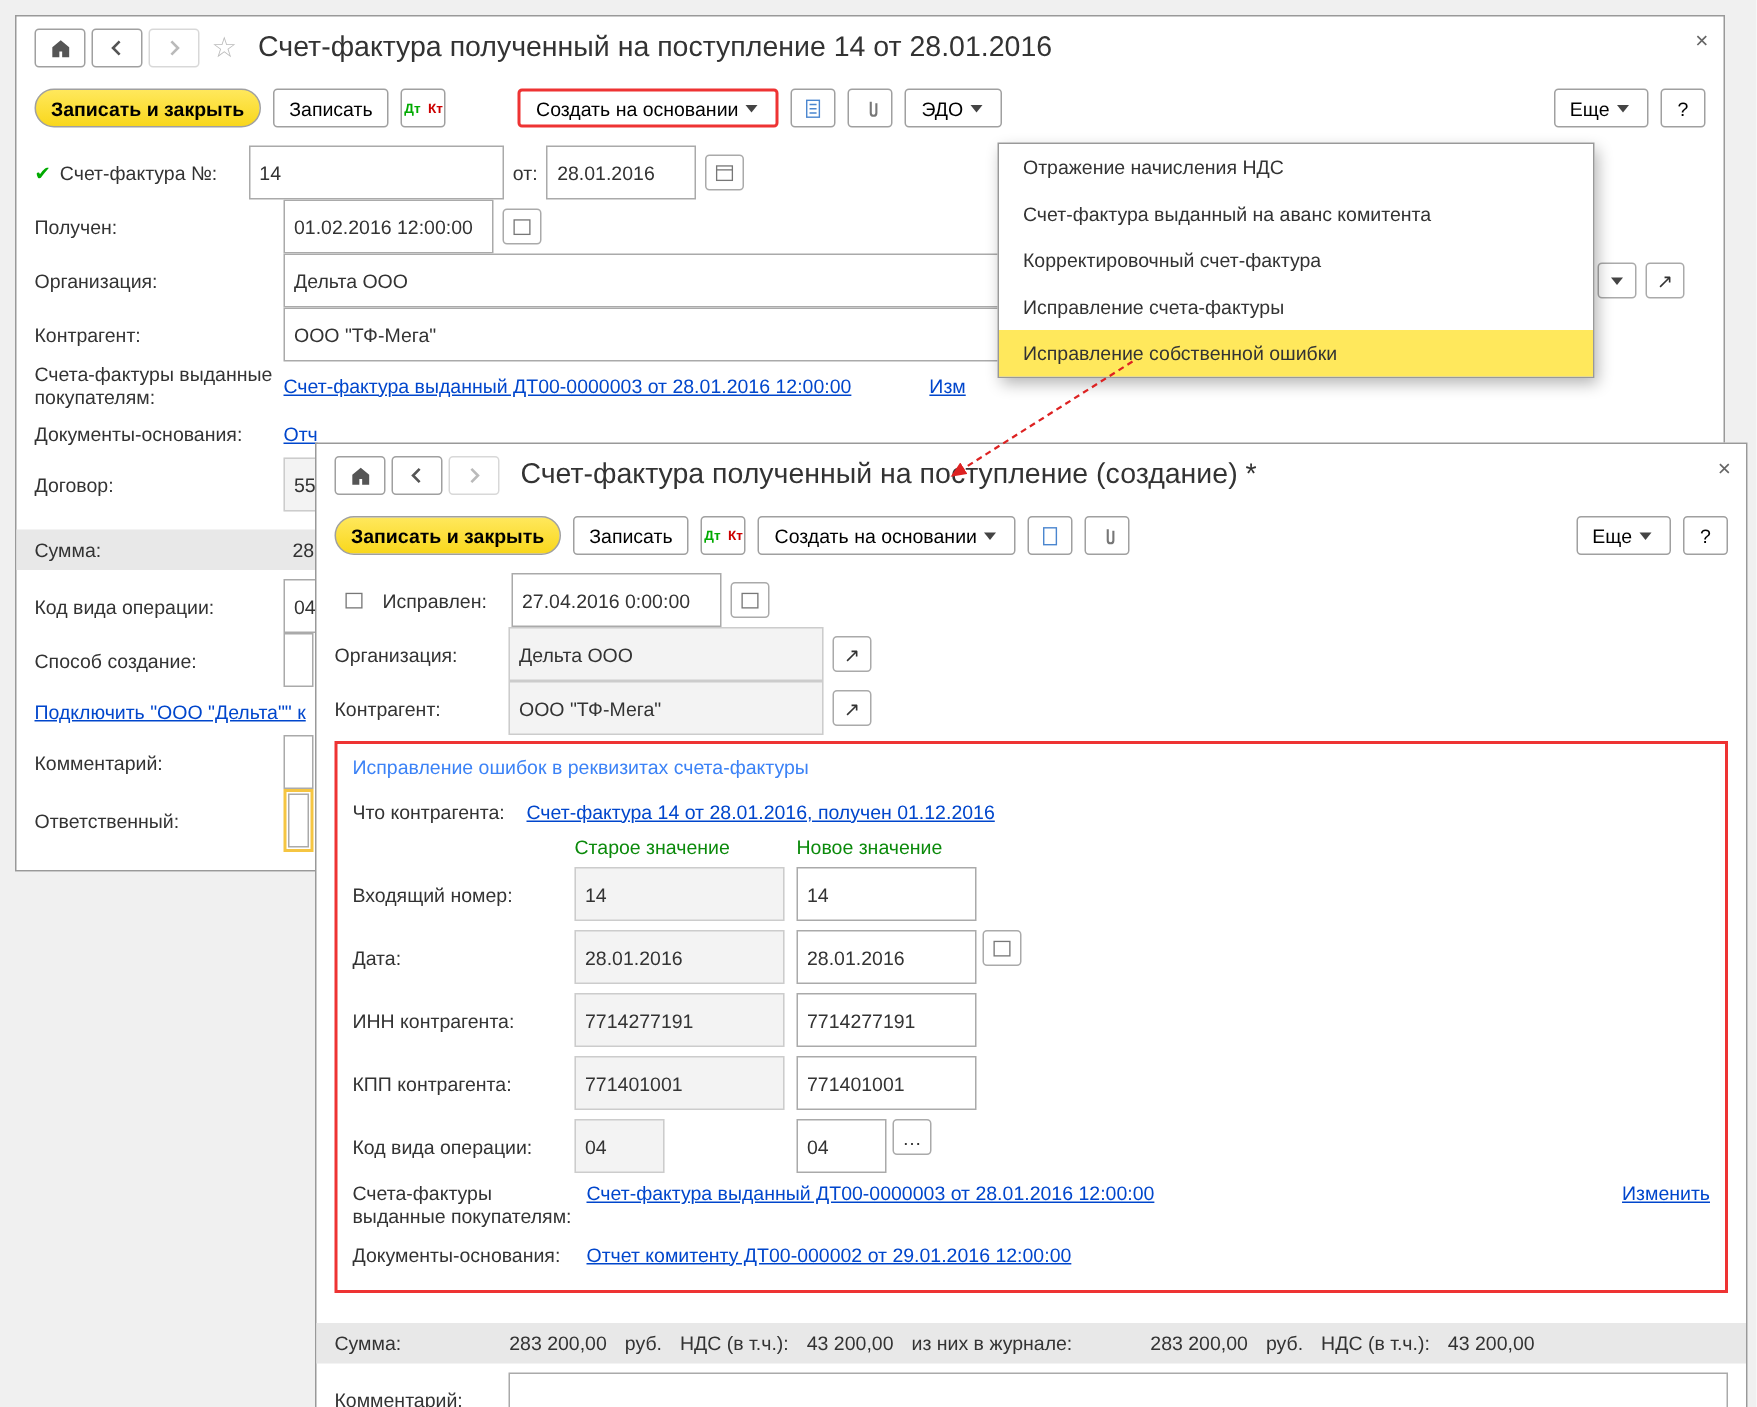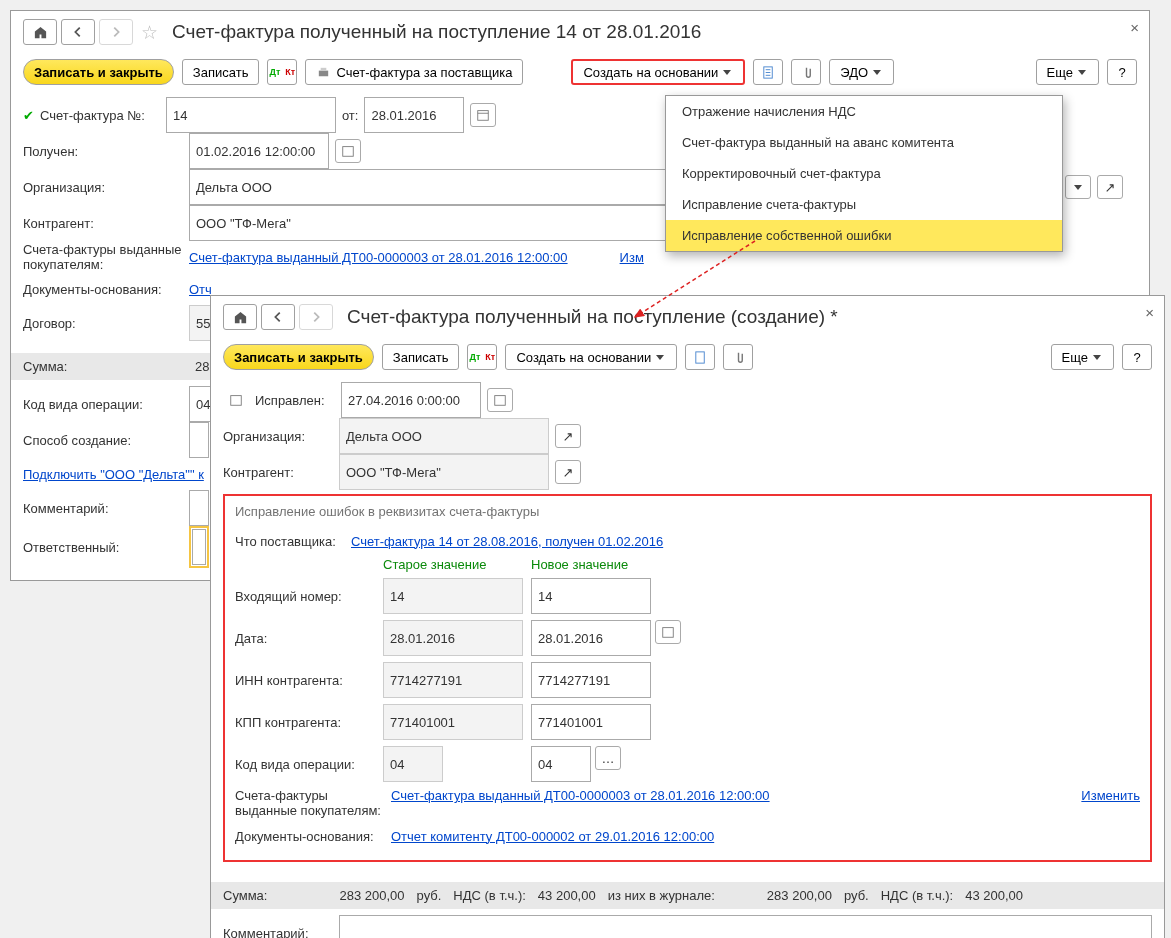--- a/index.html
+++ b/index.html
@@ -24,21 +24,21 @@
     .lbl-sm{width:110px;}
     .input{border:1px solid #aaa;height:36px;padding:0 6px;background:#fff;display:flex;align-items:center;}
     .input-dis{background:#f3f3f3;border-color:#ccc;}
     a.link{color:#0046cc;text-decoration:underline;cursor:pointer;}
     .sumline{background:#e8e8e8;padding:6px 12px;display:flex;align-items:center;gap:12px;}
     .dropdown-menu{position:absolute;left:654px;top:84px;width:398px;background:#fff;border:1px solid #999;box-shadow:2px 4px 10px rgba(0,0,0,.3);z-index:10;}
     .dd-item{padding:8px 16px;cursor:pointer;}
     .dd-hl{background:#ffe85c;}
     .arrow{position:absolute;z-index:12;pointer-events:none;}
     .redbox{border:2px solid #e33;margin:4px 0 8px;padding:8px 10px;}
-    .green-title{color:#737373;margin-bottom:6px;}
+    .green-title{color:#3b82f6;margin-bottom:6px;}
     .green-col{color:#0b8a0b;}
     .tbl{display:grid;grid-template-columns:140px 140px 160px;gap:6px 8px;align-items:center;}
     .small-icon{width:26px;height:24px;display:inline-flex;align-items:center;justify-content:center;border:1px solid #aaa;border-radius:3px;}
     .nav{display:flex;gap:4px;}
     .nav .btn-icon{width:34px;}
     .resp-input{flex:1;}
     .resp-wrap{display:flex;gap:6px;align-items:center;border:2px solid #f5c542;padding:1px;}
     .calbtn svg{width:14px;height:14px;}
     .ic-doc svg,.ic-clip svg,.ic-print svg{width:15px;height:15px;}
   </style>
@@ -68,27 +68,20 @@
     <span class="star">☆</span>
     <span class="title">Счет-фактура полученный на поступление 14 от 28.01.2016</span>
   </div>
   <div class="toolbar">
     <button class="btn btn-yellow">Записать и закрыть</button>
     <button class="btn">Записать</button>
     <button class="btn btn-icon">
         <span style="color:#0a0;font-size:9px;font-weight:bold;">Дт</span>
         <span style="color:#c00;font-size:9px;font-weight:bold;">Кт</span>
       </button>
-    <button class="btn ic-print">
-        <svg viewBox="0 0 16 16">
-          <rect x="3" y="6" width="10" height="6" fill="#888"></rect>
-          <rect x="5" y="3" width="6" height="3" fill="#ccc"></rect>
-        </svg>
-        <span>Счет-фактура за поставщика</span>
-      </button>
     <button class="btn btn-dd red-clicked" style="margin-left:40px;">
         <span>Создать на основании</span>
         <span class="caret"></span>
       </button>
     <button class="btn btn-icon ic-doc">
         <svg viewBox="0 0 16 16">
           <rect x="3" y="2" width="9" height="12" fill="none" stroke="#4a86cf"></rect>
           <path d="M5 5h5M5 8h5M5 11h5" stroke="#4a86cf"></path>
         </svg>
       </button>
@@ -277,22 +270,22 @@
       </div>
     <div class="row">
         <span class="lbl-sm">Контрагент:</span>
         <div class="input input-dis" style="width:210px;">ООО "ТФ-Мега"</div>
         <span class="small-icon">↗</span>
       </div>
 
     <div class="redbox">
       <div class="green-title">Исправление ошибок в реквизитах счета-фактуры</div>
       <div class="row">
-          <span class="lbl-sm">Что поставщика:</span>
-          <a class="link">Счет-фактура 14 от 28.08.2016, получен 01.02.2016</a>
+          <span class="lbl-sm">Что контрагента:</span>
+          <a class="link">Счет-фактура 14 от 28.01.2016, получен 01.12.2016</a>
         </div>
       <div class="tbl">
         <span></span>
           <span class="green-col">Старое значение</span>
           <span class="green-col">Новое значение</span>
         <span>Входящий номер:</span>
           <div class="input input-dis">14</div>
           <div class="input" style="width:120px;">14</div>
         <span>Дата:</span>
           <div class="input input-dis">28.01.2016</div>

